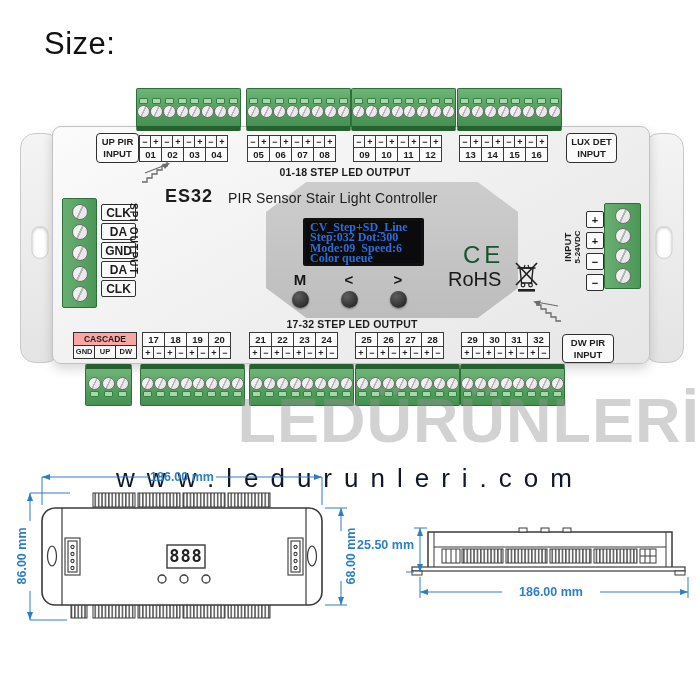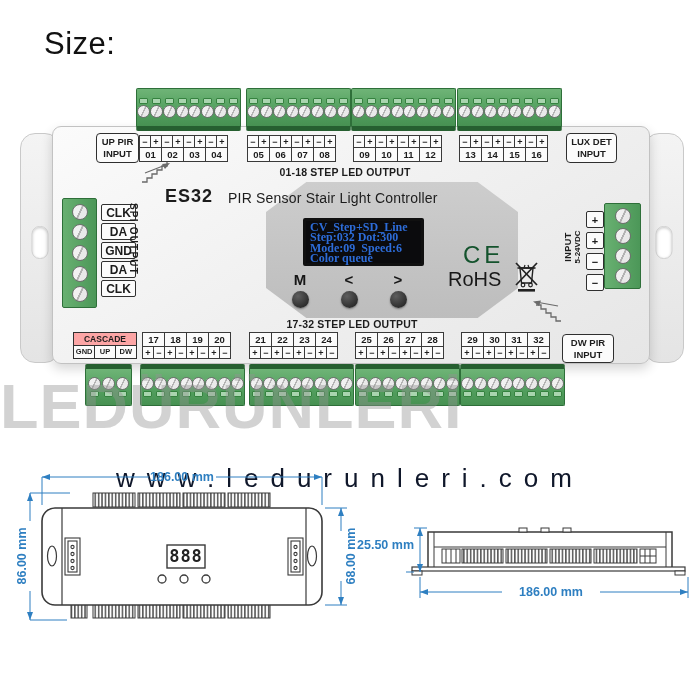--- a/index.html
+++ b/index.html
@@ -87,21 +87,21 @@
   .cascade-title{border:1.5px solid #2f2f2f;background:#fca5a5;height:12px;
        display:flex;align-items:center;justify-content:center;font-weight:bold;font-size:8.5px;}
   .cascade-pins{display:flex;margin-top:-1.5px;}
   .cascade-pin{flex:1;height:12px;margin-left:-1.5px;border:1.5px solid #2f2f2f;background:#fbfbfb;
        display:flex;align-items:center;justify-content:center;font-weight:bold;font-size:7.5px;}
   .cascade-pins>:first-child{margin-left:0;}
 
   .stairs{position:absolute;z-index:13;}
 
   
-  .wm-brand{position:absolute;left:0;right:0;top:375px;z-index:30;text-align:left;
+  .wm-brand{position:absolute;left:0;right:0;top:389px;z-index:30;text-align:right;
        font-size:63px;font-weight:800;letter-spacing:1px;line-height:1;color:rgba(148,148,148,.42);}
   .wm-url{position:absolute;left:0;right:0;top:463px;z-index:1;text-align:center;
        font-size:26px;letter-spacing:12px;color:#0f172a;}
 
   
   .drawing{position:absolute;z-index:5;}
   .dimtext{fill:#2e7fc1;font-family:"Liberation Sans",sans-serif;font-weight:bold;font-size:12.5px;}
   .digits{fill:#222;font-family:"DejaVu Sans Mono",monospace;font-weight:bold;font-size:17px;letter-spacing:1px;}
 </style>
 </head>

